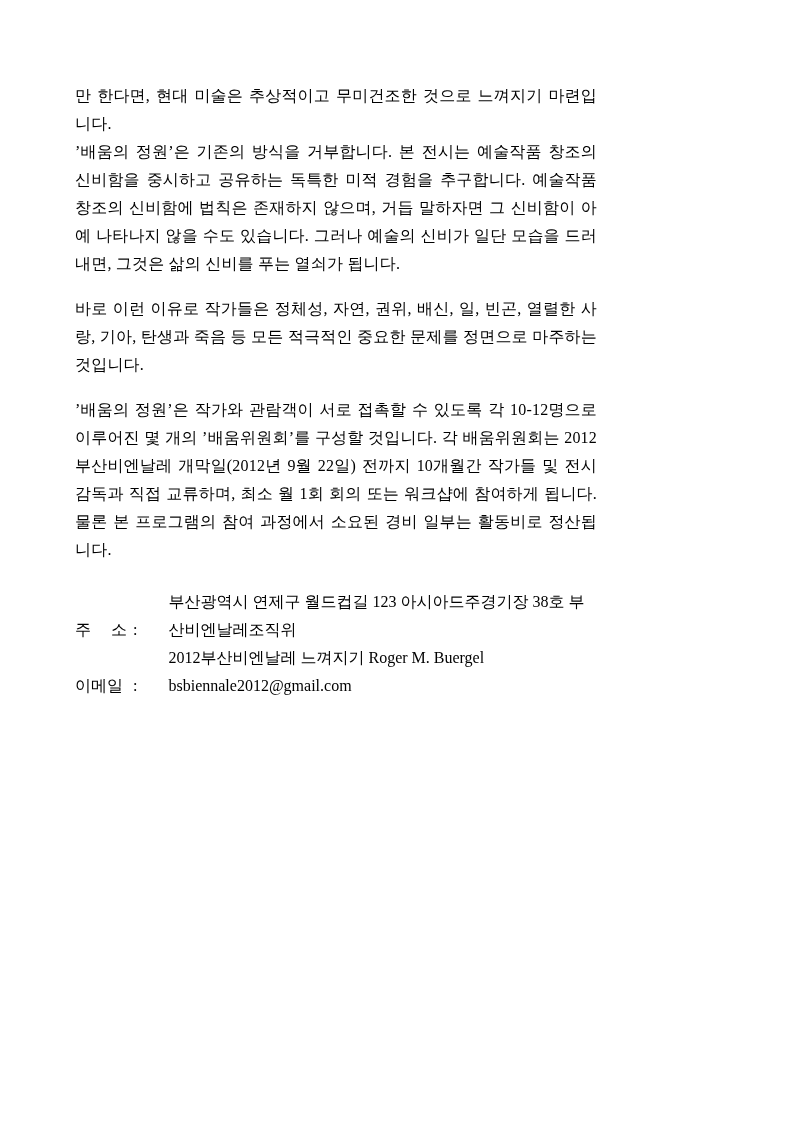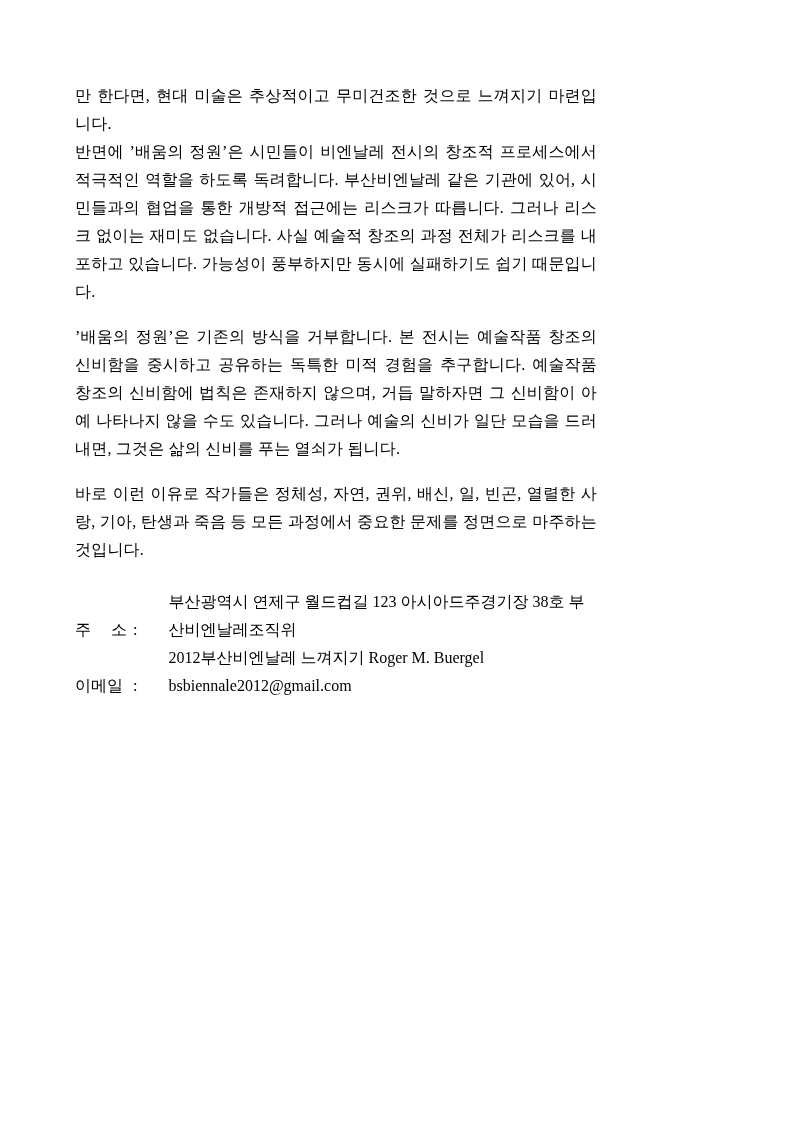--- a/index.html
+++ b/index.html
@@ -55,23 +55,23 @@
   .contact-value .line {
     display: block;
   }
 </style>
 </head>
 <body>
 
 <div class="page">
 
   <p class="para no-gap">만 한다면, 현대 미술은 추상적이고 무미건조한 것으로 느껴지기 마련입니다.</p>
-  <p class="para">반면에 ’배움의 정원’은 시민들이 비엔날레 전시의 창조적 프로세스에서 적극적인 역할을 하도록 독려합니다. 부산비엔날레 같은 기관에 있어, 시민들과의 협업을 통한 개방적 접근에는 리스크가 따릅니다. 그러나 리스크 없이는 재미도 없습니다. 사실 예술적 창조의 과정 전체가 리스크를 내포하고 있습니다. 가능성이 풍부하지만 동시에 실패하기도 쉽기 때문입니다.</p>
   <p class="para">’배움의 정원’은 기존의 방식을 거부합니다. 본 전시는 예술작품 창조의 신비함을 중시하고 공유하는 독특한 미적 경험을 추구합니다. 예술작품 창조의 신비함에 법칙은 존재하지 않으며, 거듭 말하자면 그 신비함이 아예 나타나지 않을 수도 있습니다. 그러나 예술의 신비가 일단 모습을 드러내면, 그것은 삶의 신비를 푸는 열쇠가 됩니다.</p>
-  <p class="para">바로 이런 이유로 작가들은 정체성, 자연, 권위, 배신, 일, 빈곤, 열렬한 사랑, 기아, 탄생과 죽음 등 모든 과정에서 중요한 문제를 정면으로 마주하는 것입니다.</p>
+  <p class="para">바로 이런 이유로 작가들은 정체성, 자연, 권위, 배신, 일, 빈곤, 열렬한 사랑, 기아, 탄생과 죽음 등 모든 적극적인 중요한 문제를 정면으로 마주하는 것입니다.</p>
+  <p class="para">’배움의 정원’은 작가와 관람객이 서로 접촉할 수 있도록 각 10-12명으로 이루어진 몇 개의 ’배움위원회’를 구성할 것입니다. 각 배움위원회는 2012부산비엔날레 개막일(2012년 9월 22일) 전까지 10개월간 작가들 및 전시감독과 직접 교류하며, 최소 월 1회 회의 또는 워크샵에 참여하게 됩니다. 물론 본 프로그램의 참여 과정에서 소요된 경비 일부는 활동비로 정산됩니다.</p>
 
   <div class="contact">
     <div class="contact-row">
       <span class="contact-label">주 소</span>
       <span class="contact-colon">:</span>
       <span class="contact-value">
         <span class="line">부산광역시 연제구 월드컵길 123 아시아드주경기장 38호 부산비엔날레조직위</span>
         <span class="line">2012부산비엔날레 느껴지기 Roger M. Buergel</span>
       </span>
     </div>

